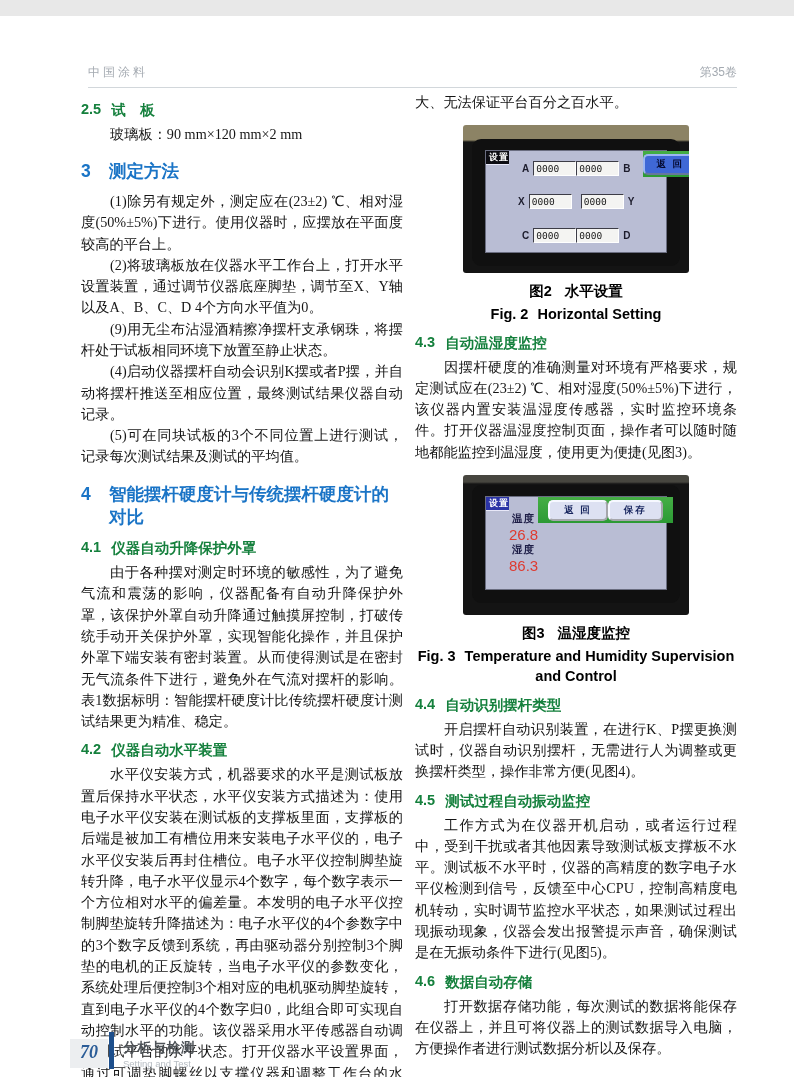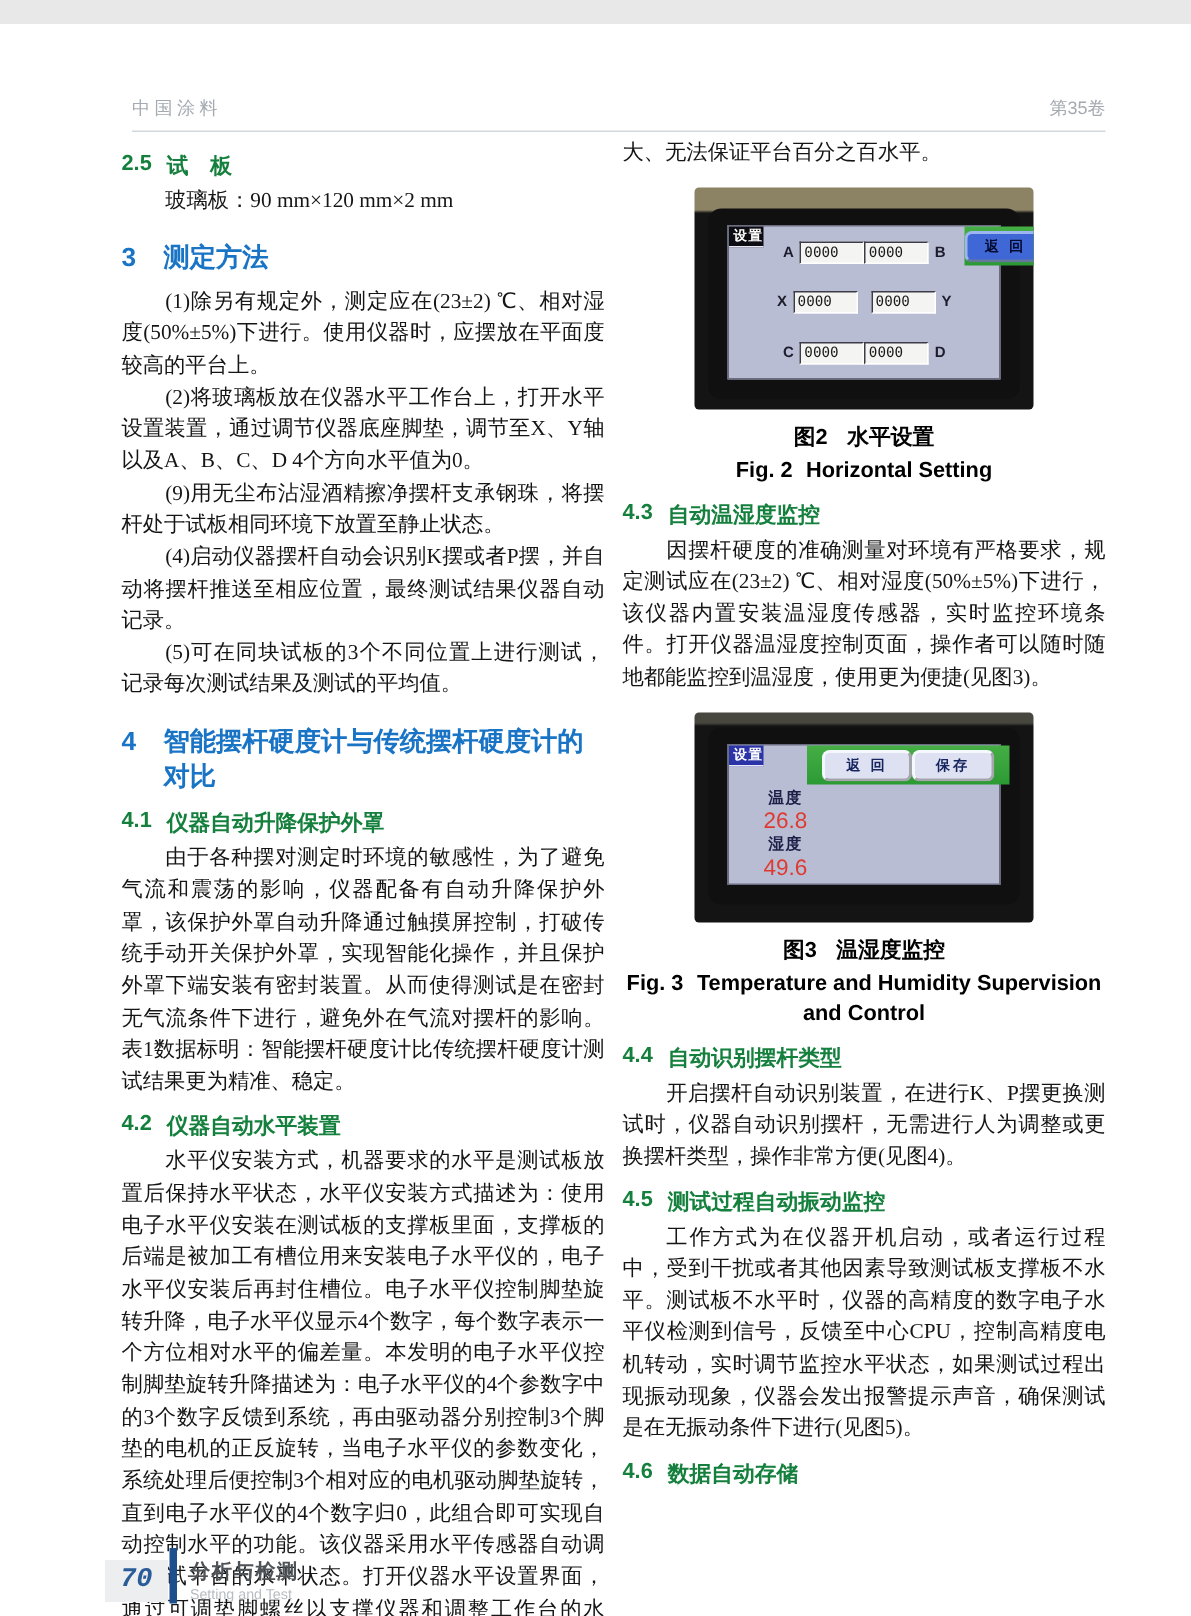--- a/index.html
+++ b/index.html
@@ -82,39 +82,39 @@
   .scr-bar.spread { justify-content:space-between; padding:0 10px; }
   .scr-btn {
     display:inline-block; padding:2px 11px; border-radius:5px;
     background:#3f68d6; border:2px outset #9db6f2;
     color:#050a30; font-size:9.5px; font-weight:bold; letter-spacing:2px;
   }
   .scr-btn.light {
     background:#dde1f2; border:2px outset #f6f8ff; color:#17255e; padding:2px 14px;
   }
   
-  .t-stack { flex:1; display:flex; flex-direction:column; align-items:center; justify-content:flex-end; padding:2px 0; }
+  .t-stack { flex:1; display:flex; flex-direction:column; align-items:center; justify-content:center; padding:2px 0; }
   .t-label { font-size:10.5px; font-weight:bold; color:#1d1d46; letter-spacing:1px; }
   .t-value { font-size:15px; color:#de3a30; font-family:"Liberation Sans", sans-serif; }
   
   .cap-cn {
     margin-top:9px; text-align:center; font-weight:bold; font-size:14.5px; color:#000;
     font-family:"Liberation Sans", sans-serif;
   }
   .cap-cn .cap-label { margin-right:13px; }
   .cap-en {
     margin-top:3px; text-align:center; font-weight:bold; font-size:14.5px; color:#000;
     font-family:Liberation Sans, sans-serif; line-height:1.4;
   }
   .cap-en .cap-label { margin-right:9px; }
   
   .footer { position:absolute; left:70px; top:1022px; display:flex; align-items:center; }
   .pagenum {
     display:inline-block; background:#eceef0; color:#2a5c97;
-    font-family:Liberation Mono, monospace; font-style:italic; font-weight:bold;
+    font-family:Liberation Serif, serif; font-style:italic; font-weight:bold;
     font-size:18px; padding:3px 10px 5px 10px;
   }
   .fbar { width:5px; height:37px; background:#1d4f8c; margin:-6px 9px 0 1px; flex:none; }
   .fsec { display:flex; flex-direction:column; }
   .fsec-cn { font-family:"Liberation Sans", sans-serif; font-weight:bold; font-size:13.5px; color:#4e5358; letter-spacing:1px; }
   .fsec-en { font-family:"Liberation Sans", sans-serif; font-size:9.5px; color:#b7bdc3; margin-top:1px; }
 </style>
 </head>
 <body>
 
@@ -226,21 +226,21 @@
 
     <div class="figure">
       <div class="photo p3">
         <div class="bezel">
           <div class="screen">
             <div class="scr-title navy">设置</div>
             <div class="t-stack">
               <div class="t-label">温度</div>
               <div class="t-value">26.8</div>
               <div class="t-label">湿度</div>
-              <div class="t-value">49.6</div>
+              <div class="t-value">86.3</div>
             </div>
             <div class="scr-bar spread">
               <span class="scr-btn light">返 回</span>
               <span class="scr-btn light">保存</span>
             </div>
           </div>
         </div>
       </div>
       <div class="cap-cn">
         <span class="cap-label">图3</span><span>温湿度监控</span>
@@ -259,20 +259,21 @@
     <div class="h-sub">
       <span class="h-num">4.5</span>
       <span class="h-txt">测试过程自动振动监控</span>
     </div>
     <p class="body">工作方式为在仪器开机启动，或者运行过程中，受到干扰或者其他因素导致测试板支撑板不水平。测试板不水平时，仪器的高精度的数字电子水平仪检测到信号，反馈至中心CPU，控制高精度电机转动，实时调节监控水平状态，如果测试过程出现振动现象，仪器会发出报警提示声音，确保测试是在无振动条件下进行(见图5)。</p>
 
     <div class="h-sub">
       <span class="h-num">4.6</span>
       <span class="h-txt">数据自动存储</span>
     </div>
+    <p class="body">打开数据存储功能，每次测试的数据将能保存在仪器上，并且可将仪器上的测试数据导入电脑，方便操作者进行测试数据分析以及保存。</p>
   </div>
 
   <div class="footer">
     <span class="pagenum">70</span>
     <span class="fbar"></span>
     <span class="fsec">
       <span class="fsec-cn">分析与检测</span>
       <span class="fsec-en">Setting and Test</span>
     </span>
   </div>

